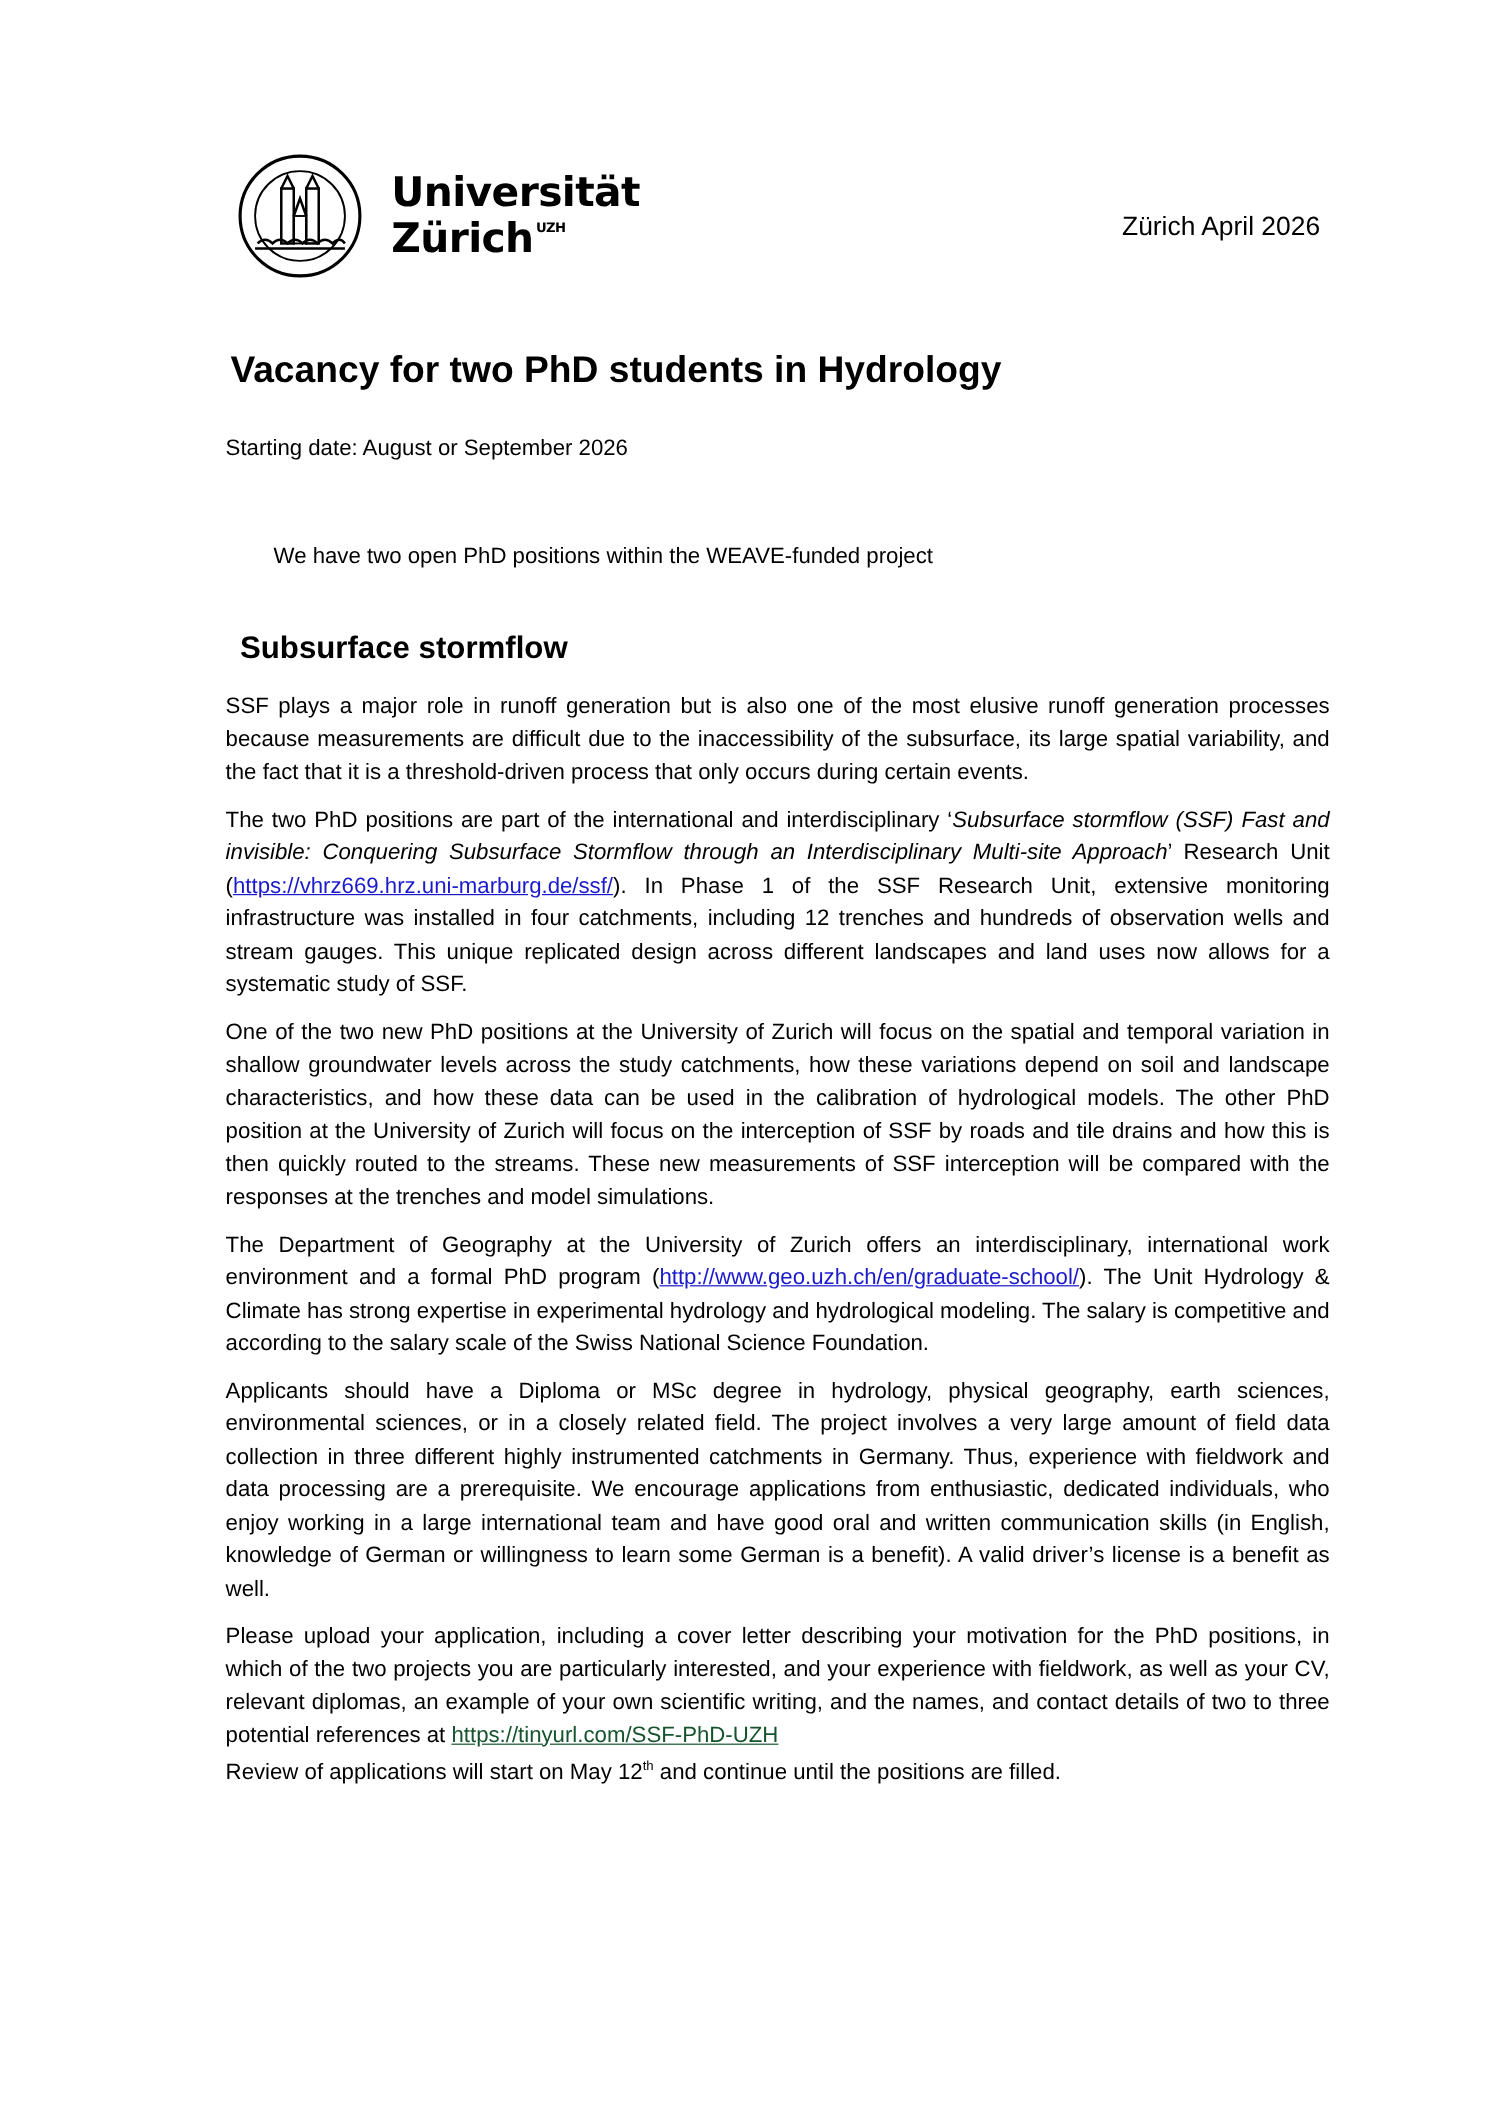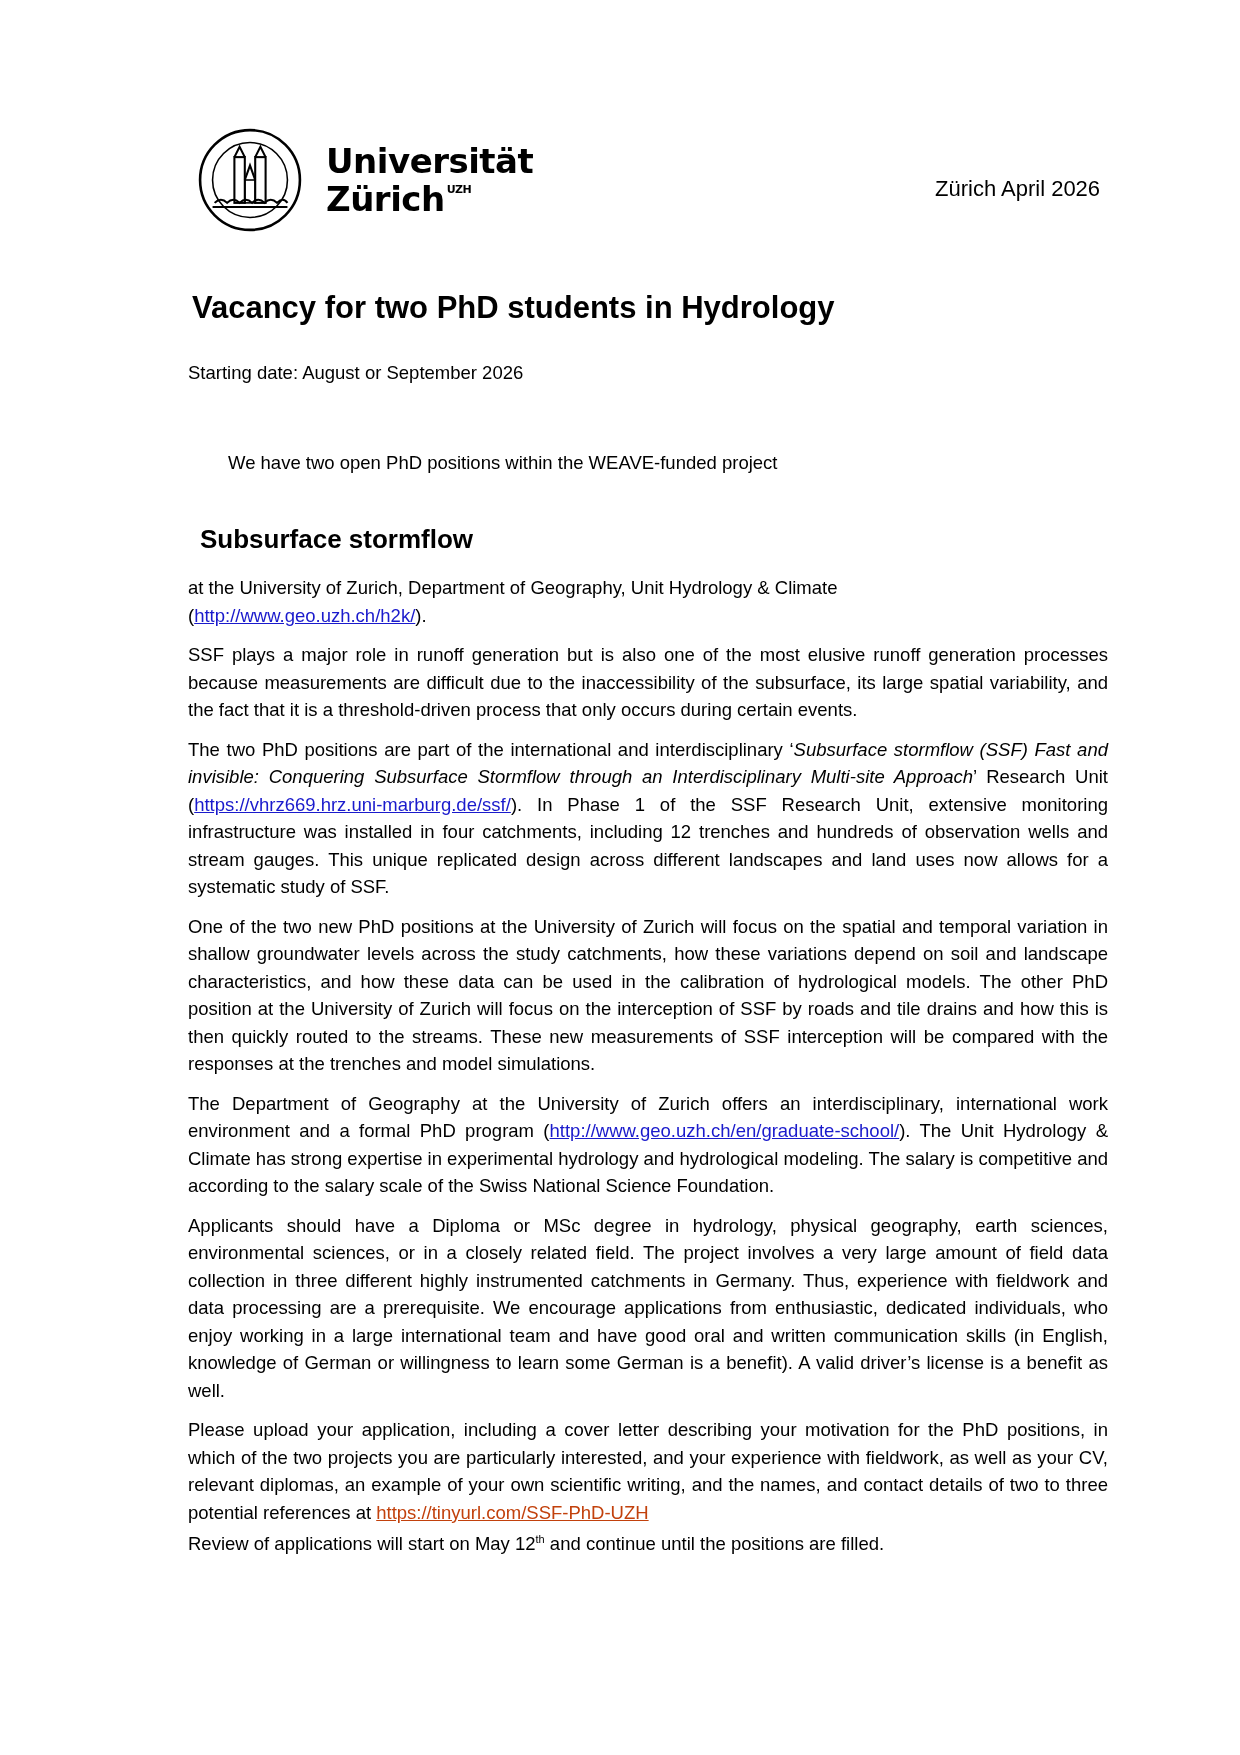--- a/index.html
+++ b/index.html
@@ -12,21 +12,21 @@
   .uzh-word sup{font-size:11px;vertical-align:top;position:relative;top:2px;margin-left:2px;}
   .date{position:absolute;left:935px;top:176px;font-size:22px;}
   .title{position:absolute;left:188px;top:286px;font-size:31px;font-weight:bold;margin:4px;}
   .start{position:absolute;left:188px;top:362px;font-size:18.5px;}
   .intro{position:absolute;left:188px;top:452px;font-size:18.5px;margin-left:40px;}
   .sub{position:absolute;left:188px;top:512px;font-size:26px;font-weight:bold;margin:12px;}
   .body{position:absolute;left:188px;top:574px;width:920px;font-size:18.5px;line-height:27.5px;}
   .body p{margin:0 0 12px 0;text-align:justify;}
   .body p.last-left{text-align:left;}
   a{color:#1a1acc;text-decoration:underline;}
-  a.visited{color:#c2410c;}
+  a.visited{color:#14532d;}
   sup.th{font-size:11px;}
 </style>
 </head>
 <body>
 
 <div class="logo">
   <svg class="seal" viewBox="0 0 100 100">
     <circle cx="50" cy="50" r="48" fill="none" stroke="#000" stroke-width="2.5"></circle>
     <circle cx="50" cy="50" r="36" fill="none" stroke="#000" stroke-width="1.5"></circle>
     <rect x="35" y="28" width="10" height="44" fill="none" stroke="#000" stroke-width="2"></rect>
@@ -43,20 +43,19 @@
 </div>
 
 <div class="date">Zürich April 2026</div>
 
 <h1 class="title">Vacancy for two PhD students in Hydrology</h1>
 <div class="start">Starting date: August or September 2026</div>
 <div class="intro">We have two open PhD positions within the WEAVE-funded project</div>
 <h2 class="sub">Subsurface stormflow</h2>
 
 <div class="body">
-  <p class="last-left"><span>at the University of Zurich, Department of Geography, Unit Hydrology &amp; Climate</span><br><span>(</span><a>http://www.geo.uzh.ch/h2k/</a><span>).</span></p>
   <p>SSF plays a major role in runoff generation but is also one of the most elusive runoff generation processes because measurements are difficult due to the inaccessibility of the subsurface, its large spatial variability, and the fact that it is a threshold-driven process that only occurs during certain events.</p>
   <p><span>The two PhD positions are part of the international and interdisciplinary ‘</span><i>Subsurface stormflow (SSF) Fast and invisible: Conquering Subsurface Stormflow through an Interdisciplinary Multi-site Approach</i><span>’ Research Unit (</span><a>https://vhrz669.hrz.uni-marburg.de/ssf/</a><span>). In Phase 1 of the SSF Research Unit, extensive monitoring infrastructure was installed in four catchments, including 12 trenches and hundreds of observation wells and stream gauges. This unique replicated design across different landscapes and land uses now allows for a systematic study of SSF.</span></p>
   <p>One of the two new PhD positions at the University of Zurich will focus on the spatial and temporal variation in shallow groundwater levels across the study catchments, how these variations depend on soil and landscape characteristics, and how these data can be used in the calibration of hydrological models. The other PhD position at the University of Zurich will focus on the interception of SSF by roads and tile drains and how this is then quickly routed to the streams. These new measurements of SSF interception will be compared with the responses at the trenches and model simulations.</p>
   <p><span>The Department of Geography at the University of Zurich offers an interdisciplinary, international work environment and a formal PhD program (</span><a>http://www.geo.uzh.ch/en/graduate-school/</a><span>). The Unit Hydrology &amp; Climate has strong expertise in experimental hydrology and hydrological modeling. The salary is competitive and according to the salary scale of the Swiss National Science Foundation.</span></p>
   <p>Applicants should have a Diploma or MSc degree in hydrology, physical geography, earth sciences, environmental sciences, or in a closely related field. The project involves a very large amount of field data collection in three different highly instrumented catchments in Germany. Thus, experience with fieldwork and data processing are a prerequisite. We encourage applications from enthusiastic, dedicated individuals, who enjoy working in a large international team and have good oral and written communication skills (in English, knowledge of German or willingness to learn some German is a benefit). A valid driver’s license is a benefit as well.</p>
   <p><span>Please upload your application, including a cover letter describing your motivation for the PhD positions, in which of the two projects you are particularly interested, and your experience with fieldwork, as well as your CV, relevant diplomas, an example of your own scientific writing, and the names, and contact details of two to three potential references at </span><a class="visited">https://tinyurl.com/SSF-PhD-UZH</a><br><span>Review of applications will start on May 12</span><sup class="th">th</sup><span> and continue until the positions are filled.</span></p>
 </div>
 
 </body></html>

